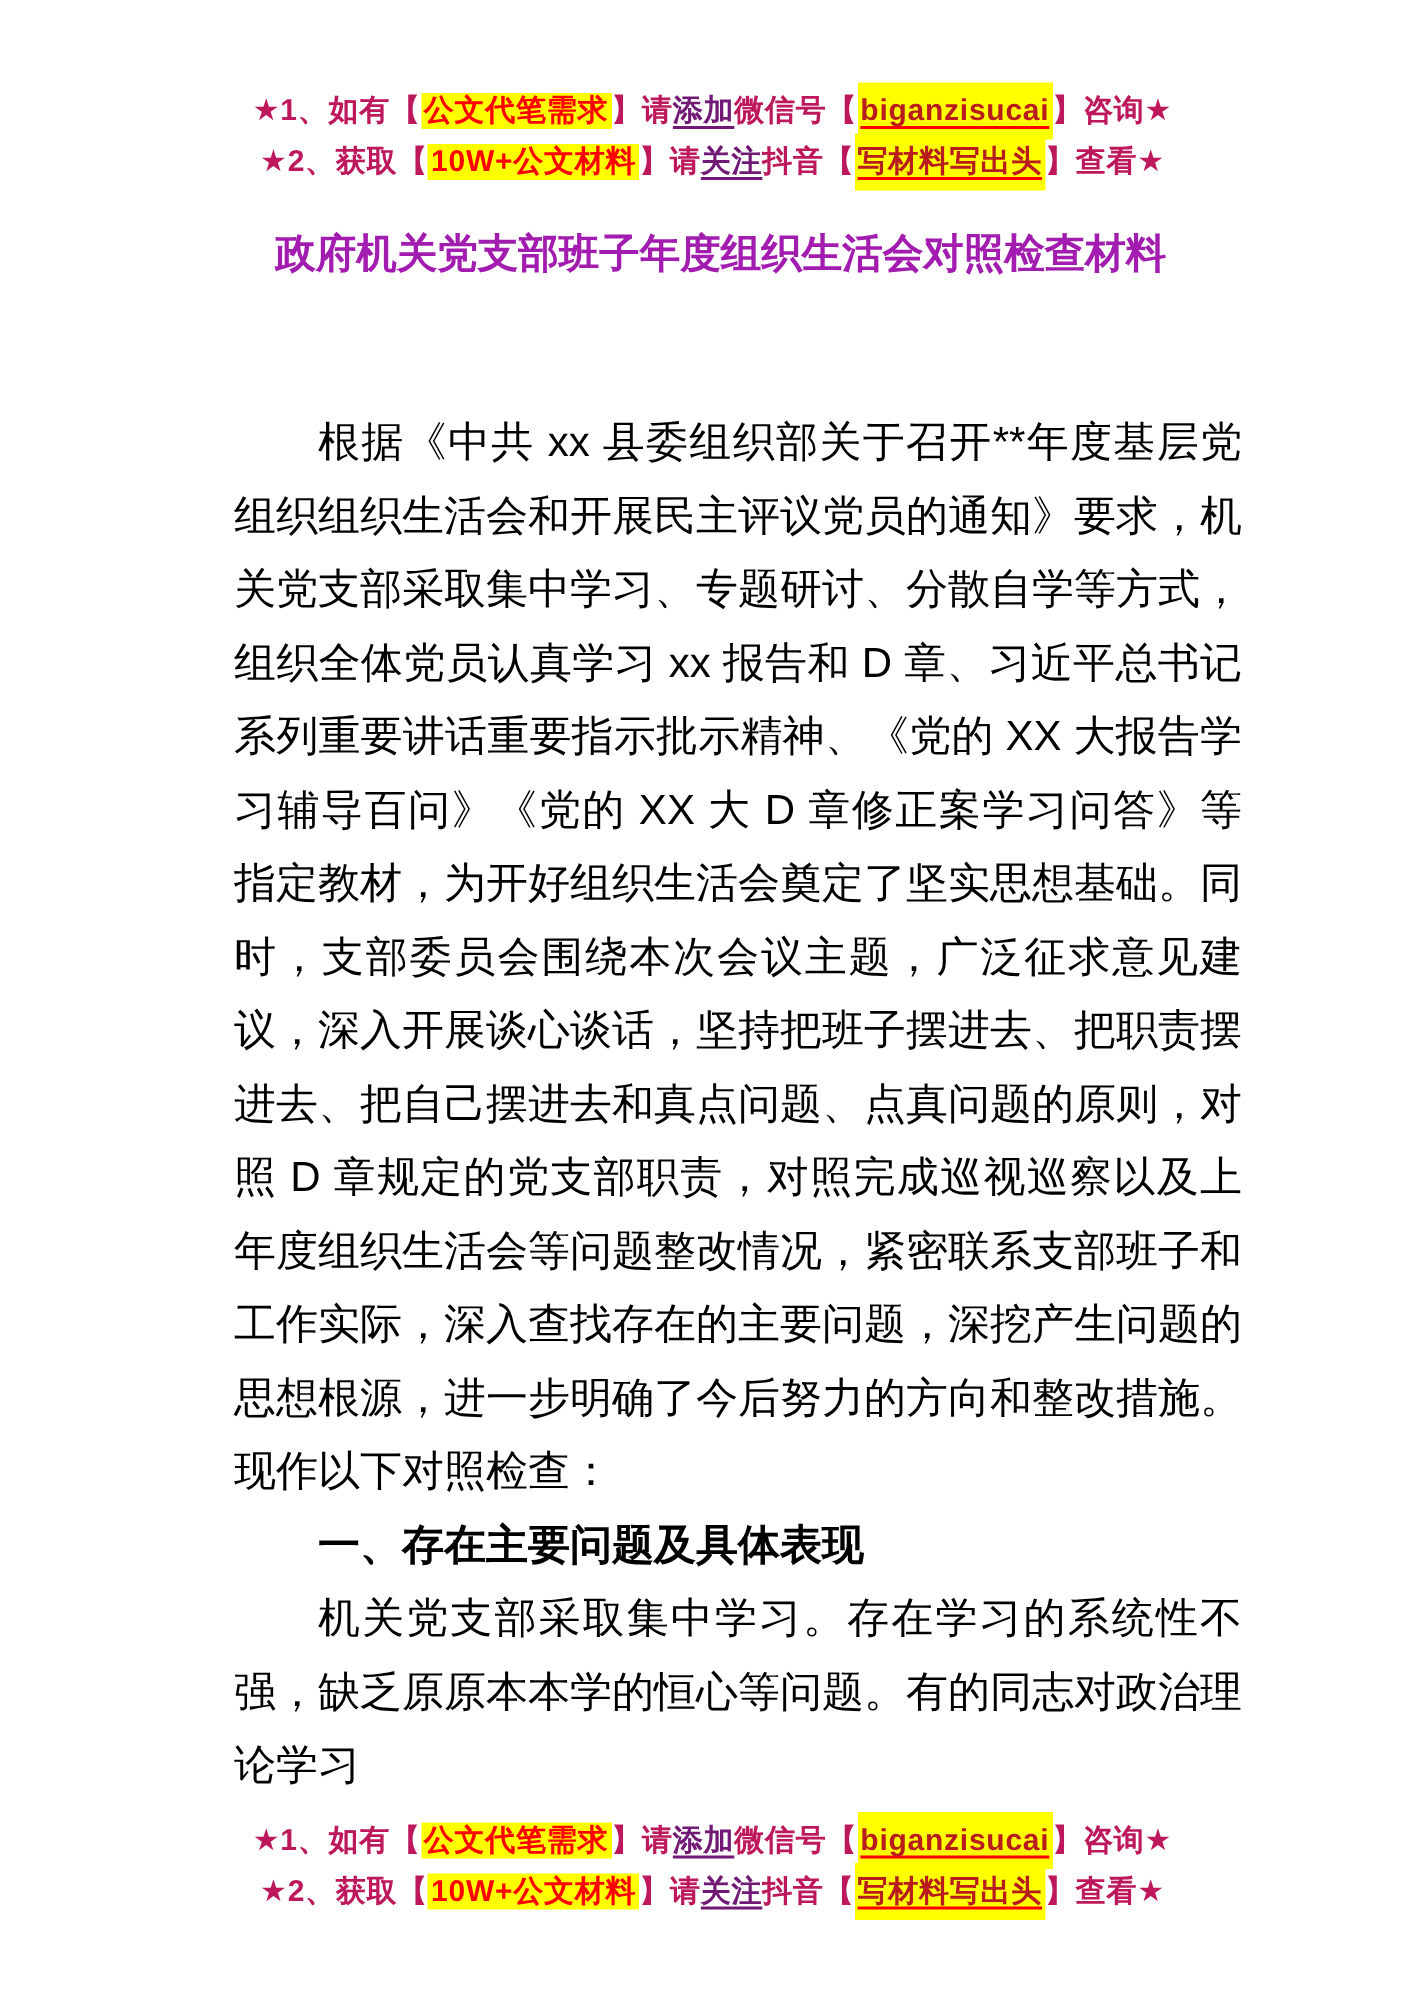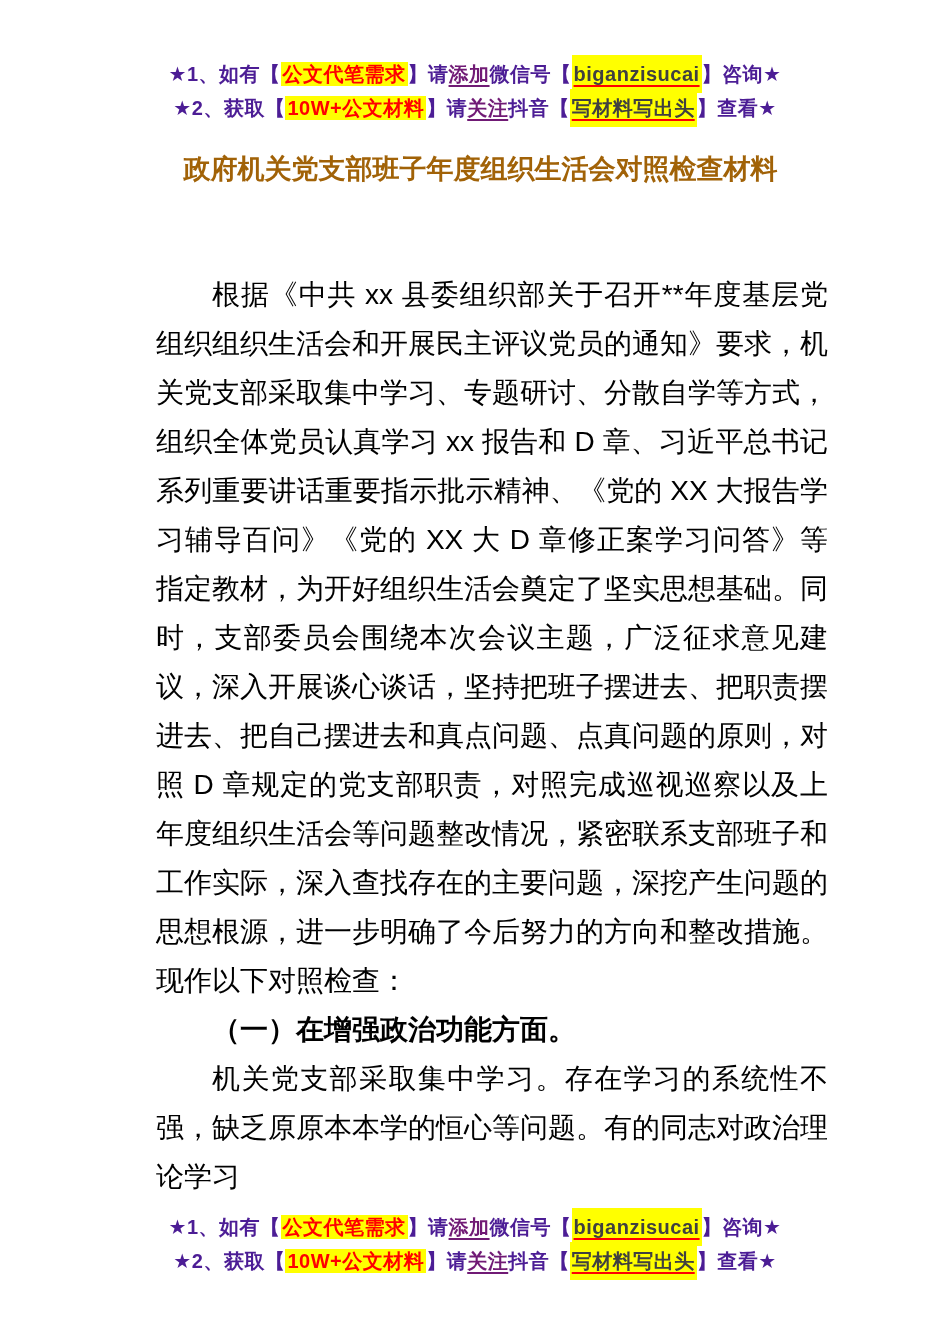--- a/index.html
+++ b/index.html
@@ -25,54 +25,54 @@
     right: 0;
     text-align: center;
     font-size: 20px;
     line-height: 34px;
     font-weight: bold;
     letter-spacing: 0.5px;
     white-space: nowrap;
   }
   .promo-top { top: 57px; }
   .promo-bottom { top: 1210px; }
-  .seg-plain { color: #4c1d95; }
+  .seg-plain { color: #be185d; }
   .seg-hl-red {
     color: #ff0000;
     background: #ffff00;
     padding: 1px 2px;
   }
   .seg-underline {
     color: #701a75;
     text-decoration: underline;
     text-decoration-thickness: 2px;
     text-underline-offset: 4px;
   }
   .seg-hl-red-underline {
-    color: #404040;
+    color: #b91c1c;
     background: #ffff00;
     padding: 8px 2px;
     text-decoration: underline;
     text-decoration-color: #ff0000;
     text-decoration-thickness: 2px;
     text-underline-offset: 4px;
   }
 
   
   .doc-title {
     position: absolute;
     top: 146px;
     left: 0;
     right: 0;
     margin: 0;
     text-align: center;
     font-size: 27px;
     line-height: 46px;
     font-weight: 800;
-    color: #a16207;
+    color: #a21caf;
     padding-left: 11px;
   }
 
   
   .content {
     position: absolute;
     top: 270px;
     left: 156px;
     width: 672px;
     font-size: 28px;
@@ -98,21 +98,21 @@
     </div>
     <div class="promo-line">
       <span class="seg-plain">★2、获取【</span><span class="seg-hl-red">10W+公文材料</span><span class="seg-plain">】请</span><span class="seg-underline">关注</span><span class="seg-plain">抖音【</span><span class="seg-hl-red-underline">写材料写出头</span><span class="seg-plain">】查看★</span>
     </div>
   </div>
 
   <h1 class="doc-title">政府机关党支部班子年度组织生活会对照检查材料</h1>
 
   <div class="content">
     <p class="body-para">根据《中共 xx 县委组织部关于召开**年度基层党组织组织生活会和开展民主评议党员的通知》要求，机关党支部采取集中学习、专题研讨、分散自学等方式，组织全体党员认真学习 xx 报告和 D 章、习近平总书记系列重要讲话重要指示批示精神、《党的 XX 大报告学习辅导百问》《党的 XX 大 D 章修正案学习问答》等指定教材，为开好组织生活会奠定了坚实思想基础。同时，支部委员会围绕本次会议主题，广泛征求意见建议，深入开展谈心谈话，坚持把班子摆进去、把职责摆进去、把自己摆进去和真点问题、点真问题的原则，对照 D 章规定的党支部职责，对照完成巡视巡察以及上年度组织生活会等问题整改情况，紧密联系支部班子和工作实际，深入查找存在的主要问题，深挖产生问题的思想根源，进一步明确了今后努力的方向和整改措施。现作以下对照检查：</p>
-    <p class="heading-para">（一）在增强政治功能方面。</p>
+    <p class="heading-para">一、存在主要问题及具体表现</p>
     <p class="body-para">机关党支部采取集中学习。存在学习的系统性不强，缺乏原原本本学的恒心等问题。有的同志对政治理论学习</p>
   </div>
 
   <div class="promo promo-bottom">
     <div class="promo-line">
       <span class="seg-plain">★1、如有【</span><span class="seg-hl-red">公文代笔需求</span><span class="seg-plain">】请</span><span class="seg-underline">添加</span><span class="seg-plain">微信号【</span><span class="seg-hl-red-underline">biganzisucai</span><span class="seg-plain">】咨询★</span>
     </div>
     <div class="promo-line">
       <span class="seg-plain">★2、获取【</span><span class="seg-hl-red">10W+公文材料</span><span class="seg-plain">】请</span><span class="seg-underline">关注</span><span class="seg-plain">抖音【</span><span class="seg-hl-red-underline">写材料写出头</span><span class="seg-plain">】查看★</span>
     </div>

